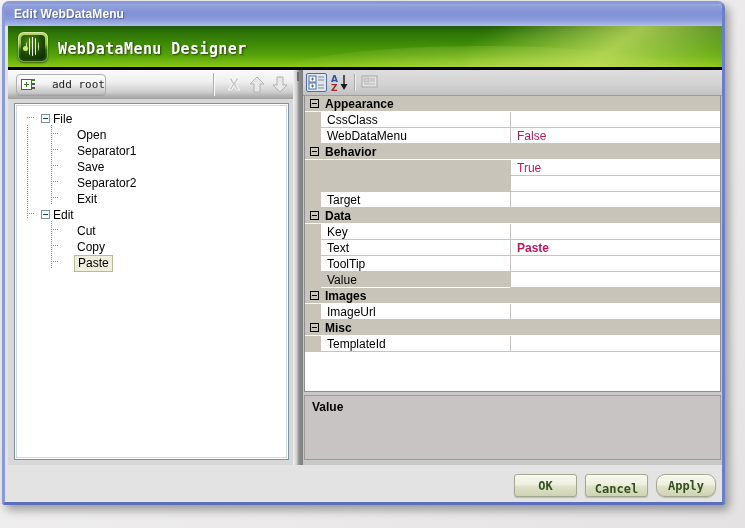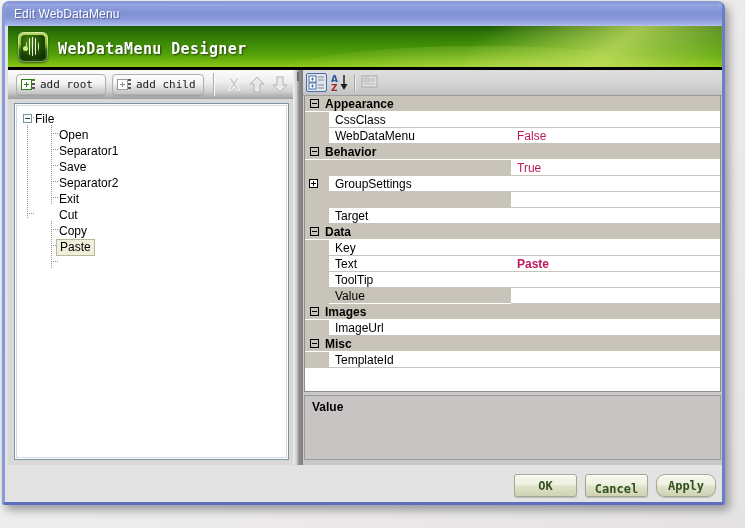--- a/index.html
+++ b/index.html
@@ -43,21 +43,21 @@
         #9aa9e0 0%, #8d9ddb 14%, #7f90d4 45%,
         #8b9bda 70%, #a3b1e6 92%, #b7c2ee 100%);
     border-radius: 4px 4px 0 0;
     box-sizing: border-box;
   }
   #titlebar .tb-text {
     position: absolute;
     left: 9px; top: 3px;
     color: #ffffff;
     font-size: 12px;
-    font-weight: normal;
+    font-weight: bold;
     letter-spacing: 0.1px;
     text-shadow: 1px 1px 1px rgba(40,50,110,0.55);
     white-space: nowrap;
   }
 
   
   #banner {
     position: absolute;
     left: 3px; top: 22px;
     width: 714px; height: 44px;
@@ -164,21 +164,21 @@
     display: flex;
     align-items: center;
     padding: 0 6px 0 4px;
     font-size: 11px;
     color: #1b1b1b;
     font-family: "DejaVu Sans Mono", monospace;
     cursor: default;
   }
   #btn-addroot  { left: 8px;  width: 90px; }
   #btn-addchild { left: 104px; width: 92px; }
-  .tbtn .lbl { margin-left: 4px; white-space: nowrap; }
+  .tbtn .lbl { margin-left: 16px; white-space: nowrap; }
 
   .nodeicon { width: 15px; height: 13px; position: relative; flex: 0 0 auto; }
   .nodeicon .box {
     position: absolute; left: 0; top: 1px;
     width: 11px; height: 11px;
     box-sizing: border-box;
     background: #fff;
   }
   .nodeicon.green .box { border: 1px solid #2f7b18; }
   .nodeicon.gray  .box { border: 1px solid #9a9a9a; }
@@ -230,21 +230,21 @@
     border: 1px solid #7a95a0;
     box-sizing: border-box;
     overflow: hidden;
   }
   #treeinner {
     position: absolute;
     left: 1px; top: 1px;
     right: 1px; bottom: 1px;
     background: #fff;
     border: 1px solid #cfdbe0;
-    padding: 5px 0 0 0;
+    padding: 5px 0 0 18px;
     box-sizing: border-box;
   }
   .tnode {
     position: relative;
     height: 16px;
     font-size: 12px;
     color: #000;
     line-height: 16px;
     white-space: nowrap;
   }
@@ -376,21 +376,20 @@
     left: 16px; top: 0;
     width: 190px; height: 16px;
     background: #ffffff;
     border-bottom: 1px solid #c9c4ba;
     border-right: 1px solid #c9c4ba;
     box-sizing: border-box;
     padding-left: 6px;
     color: #000;
     white-space: nowrap;
     overflow: hidden;
-    margin-left: 8px;
   }
   .pgrow.prop.selected .namecell {
     background: #c9c4ba;
     border-bottom: 1px solid #ffffff;
   }
   .pgrow.prop .valcell {
     position: absolute;
     left: 206px; top: 0;
     right: 0; height: 16px;
     background: #ffffff;
@@ -490,27 +489,20 @@
         <div id="lefttoolbar">
 
           <div class="tbtn" id="btn-addroot">
             <span class="nodeicon green">
               <span class="box"></span>
                 <span class="dots"></span>
             </span>
             <span class="lbl">add root</span>
           </div>
 
-          <div class="tbtn" id="btn-addchild">
-            <span class="nodeicon gray">
-              <span class="box"></span>
-                <span class="dots"></span>
-            </span>
-            <span class="lbl">add child</span>
-          </div>
 
           <div id="tb-sep"></div>
 
           <div class="tbicon" id="icn-delete">
             <svg width="20" height="19" viewBox="0 0 20 19">
               <text x="10" y="15" font-family="DejaVu Sans" font-size="15" font-weight="bold" fill="#c9c9c9" stroke="#ffffff" stroke-width="0.7" text-anchor="middle">X</text>
             </svg>
           </div>
 
           <div class="tbicon" id="icn-up">
@@ -543,20 +535,21 @@
             <div class="hline" style="left:10px; top:11px; width:8px;"></div>
             <div class="hline" style="left:10px; top:107px; width:8px;"></div>
 
             <div id="tree-nodes">
                 <div class="tnode root"><span class="exp" style="left: 6px;"></span><span class="txt">File</span></div>
                 <div class="tnode child"><span class="txt">Open</span></div>
                 <div class="tnode child"><span class="txt">Separator1</span></div>
                 <div class="tnode child"><span class="txt">Save</span></div>
                 <div class="tnode child"><span class="txt">Separator2</span></div>
                 <div class="tnode child"><span class="txt">Exit</span></div>
+                <div class="tnode root"><span class="exp" style="left: 6px;"></span><span class="txt">Edit</span></div>
                 <div class="tnode child"><span class="txt">Cut</span></div>
                 <div class="tnode child"><span class="txt">Copy</span></div>
                 <div class="tnode child"><span class="txt sel">Paste</span></div>
               </div>
           </div>
         </div>
       </div>
 
       <div id="splitter">
         <div class="grip"></div>
@@ -606,25 +599,20 @@
               </div>
               <div class="pgrow prop">
                 <div class="namecell">WebDataMenu</div>
                 <div class="valcell">False</div>
               </div>
               <div class="pgrow cat"><span class="catbox"></span><span class="catname">Behavior</span></div>
               <div class="pgrow prop">
                 <div class="valcell">True</div>
               </div>
               <div class="pgrow prop">
-                <span class="expbox plus"></span>
-                <div class="namecell">GroupSettings</div>
-                <div class="valcell"></div>
-              </div>
-              <div class="pgrow prop">
                 <div class="valcell"></div>
               </div>
               <div class="pgrow prop">
                 <div class="namecell">Target</div>
                 <div class="valcell"></div>
               </div>
               <div class="pgrow cat"><span class="catbox"></span><span class="catname">Data</span></div>
               <div class="pgrow prop">
                 <div class="namecell">Key</div>
                 <div class="valcell"></div>

